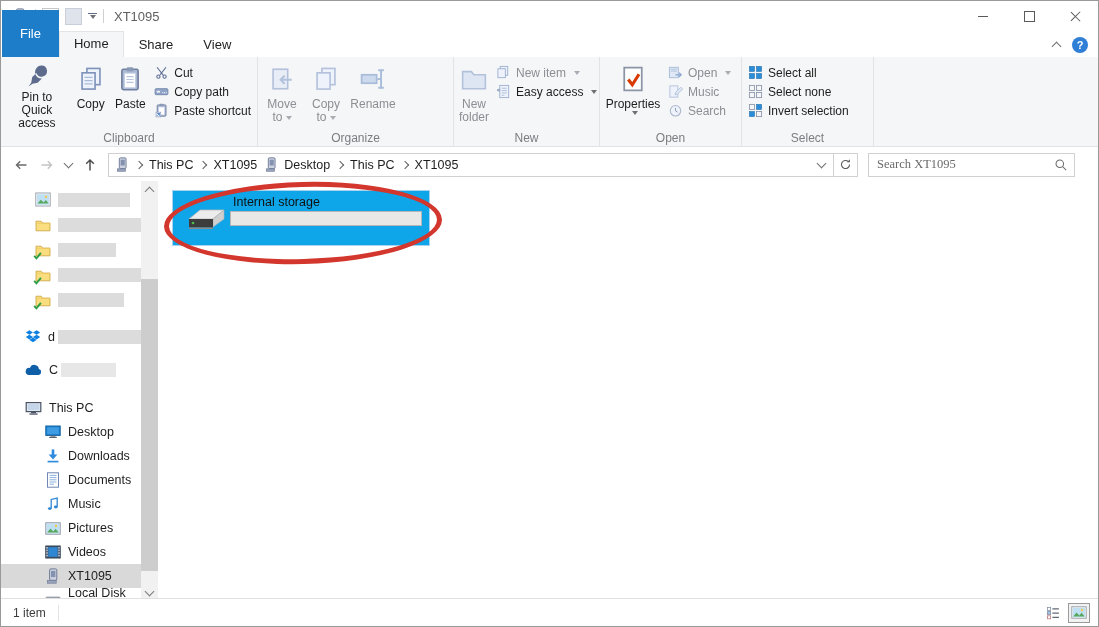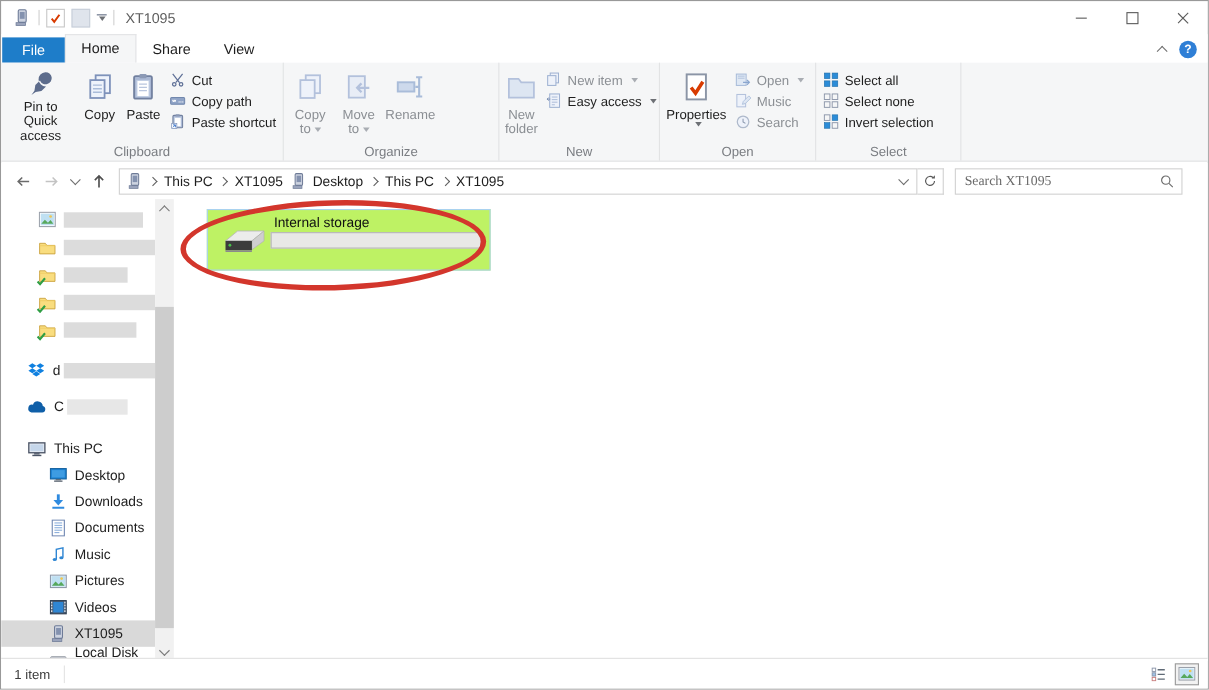--- a/index.html
+++ b/index.html
@@ -20,21 +20,21 @@
   .winctl{margin-left:auto;display:flex;height:30px;}
   .wbtn{width:46px;height:30px;display:flex;align-items:center;justify-content:center;position:relative;}
   .glyph-min{width:10px;height:1px;background:#5a5a5a;}
   .glyph-max{width:9px;height:9px;border:1px solid #5a5a5a;}
   .glyph-close{position:relative;width:11px;height:11px;}
   .glyph-close::before,.glyph-close::after{content:"";position:absolute;left:5px;top:-1px;width:1.4px;height:13px;background:#5a5a5a;}
   .glyph-close::before{transform:rotate(45deg);} .glyph-close::after{transform:rotate(-45deg);}
   
   .tabrow{position:absolute;top:30px;left:0;right:0;height:26px;background:#fff;display:flex;align-items:flex-end;}
   .tab{font-size:13px;padding:4px 15px 5px;cursor:default;}
-  .tab-file{background:#1e7dc9;color:#fff;padding:4px 18px;margin-left:1px;}
+  .tab-file{background:#1e7dc9;color:#fff;padding:16px 18px;margin-left:1px;}
   .tab-active{background:#f5f6f7;border:1px solid #e3e4e5;border-bottom:none;color:#1e1e1e;padding:4px 14px 6px;}
   .tabrow-right{margin-left:auto;display:flex;align-items:center;gap:12px;padding-right:10px;padding-bottom:4px;}
   .chev{display:inline-block;width:6px;height:6px;border-right:1.5px solid #6f6f6f;border-bottom:1.5px solid #6f6f6f;}
   .chev-up{transform:rotate(-135deg);margin-top:3px;}
   .chev-down{transform:rotate(45deg);margin-bottom:2px;}
   .helpcircle{width:16px;height:16px;border-radius:50%;background:#2f7fd6;color:#fff;font-size:11px;font-weight:bold;
               display:flex;align-items:center;justify-content:center;}
   
   .ribbon{position:absolute;top:56px;left:0;right:0;height:90px;background:#f5f6f7;border-bottom:1px solid #e2e3e4;
           display:flex;box-sizing:border-box;}
@@ -72,21 +72,21 @@
   .ovl{position:absolute;left:-2px;bottom:-2px;}
   .blurblk{height:14px;background:#dcdcdc;}
   .blurblk.lt{background:#e7e7e7;}
   .sel{background:#d9d9d9;}
   .lvl1{padding-left:24px;} .lvl2{padding-left:44px;} .lvlb{padding-left:34px;}
   .sbar{position:absolute;top:0;right:0;width:17px;height:100%;background:#f1f1f1;}
   .sbar .arrow{position:absolute;left:0;width:17px;height:17px;display:flex;align-items:center;justify-content:center;}
   .sbar .thumb{position:absolute;left:0;top:98px;width:17px;height:292px;background:#cdcdcd;}
   .schev{display:inline-block;width:6px;height:6px;border-right:1.4px solid #7a7a7a;border-bottom:1.4px solid #7a7a7a;}
   .main{position:absolute;top:0;left:157px;right:0;height:100%;}
-  .tile{position:absolute;left:14px;top:9px;width:258px;height:56px;border:1px solid #a9d2ef;background:#bef264;box-sizing:border-box;margin-left:16px;}
+  .tile{position:absolute;left:14px;top:9px;width:258px;height:56px;border:1px solid #a9d2ef;background:#0ea5e9;box-sizing:border-box;}
   .tile-icon{position:absolute;left:12px;top:13px;}
   .tile-name{position:absolute;left:60px;top:4px;font-size:12.5px;color:#111;}
   .pbar{position:absolute;left:57px;top:20px;width:192px;height:15px;border:1px solid #b6b6b6;background:#e8e8e6;box-sizing:border-box;}
   .pfill{height:100%;background:#3aa2dc;width:41%;}
   .redellipse{position:absolute;left:6px;top:1px;width:268px;height:72px;border:5px solid #d3362c;border-radius:50%;
               transform:rotate(-1.5deg);pointer-events:none;}
   
   .statusbar{position:absolute;bottom:0;left:0;right:0;height:27px;background:#fff;border-top:1px solid #e0e0e0;
              display:flex;align-items:center;font-size:12px;color:#3c3c3c;}
   .status-count{padding:0 12px;}
@@ -237,34 +237,34 @@
           <span>Paste shortcut</span>
         </div>
       </div>
       <div class="rg-label">Clipboard</div>
     </div>
 
     <div class="rgroup" style="width:196px">
       <div class="bigbtn dis" style="width:44px">
         <span class="ricon">
           <svg width="26" height="26" viewBox="0 0 16 16">
+              <rect x="2.5" y="2" width="9" height="12" fill="#e8edf6" stroke="#b3c1dc"></rect>
+              <path d="M14 8.5H7.2M9.6 6L7.2 8.5 9.6 11" stroke="#b3c1dc" stroke-width="1.3" fill="none"></path>
+            </svg>
+        </span>
+        <span><span>Move to</span><span class="caret pale"></span></span>
+      </div>
+      <div class="bigbtn dis" style="width:44px">
+        <span class="ricon">
+          <svg width="26" height="26" viewBox="0 0 16 16">
               <rect x="5.5" y="1.5" width="8" height="10" fill="#eef2fa" stroke="#b3c1dc"></rect>
               <rect x="2.5" y="4.2" width="8" height="10" fill="#eef2fa" stroke="#b3c1dc"></rect>
             </svg>
         </span>
         <span><span>Copy to</span><span class="caret pale"></span></span>
-      </div>
-      <div class="bigbtn dis" style="width:44px">
-        <span class="ricon">
-          <svg width="26" height="26" viewBox="0 0 16 16">
-              <rect x="2.5" y="2" width="9" height="12" fill="#e8edf6" stroke="#b3c1dc"></rect>
-              <path d="M14 8.5H7.2M9.6 6L7.2 8.5 9.6 11" stroke="#b3c1dc" stroke-width="1.3" fill="none"></path>
-            </svg>
-        </span>
-        <span><span>Move to</span><span class="caret pale"></span></span>
       </div>
       <div class="bigbtn dis" style="width:50px">
         <span class="ricon">
           <svg width="28" height="28" viewBox="0 0 16 16">
               <rect x="1.5" y="5.6" width="8.6" height="4.8" fill="#cdd9ec" stroke="#a9bcd9"></rect>
               <path d="M12.6 3v10M11 3h3.2M11 13h3.2M12.6 8h-2" stroke="#a9bcd9" stroke-width="1.1" fill="none"></path>
             </svg>
         </span>
         <span><span>Rename</span></span>
       </div>

